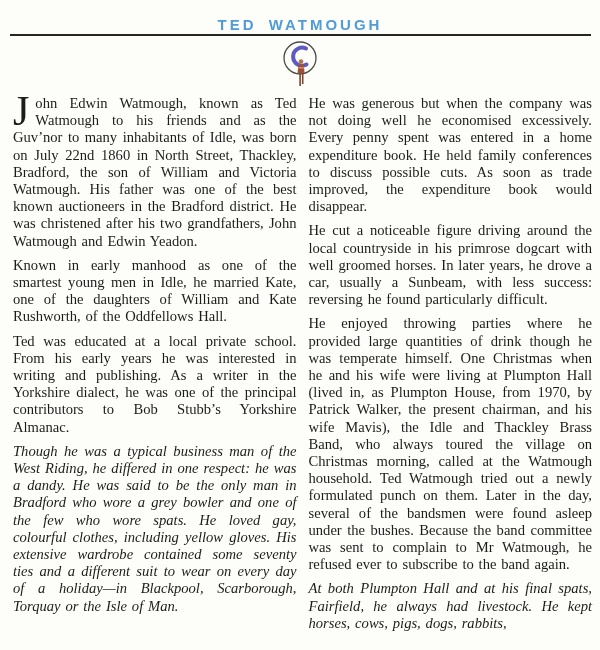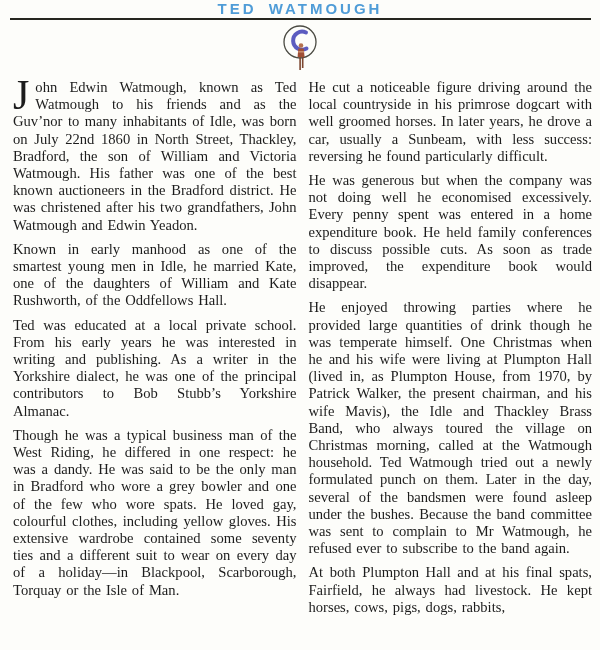--- a/index.html
+++ b/index.html
@@ -4,21 +4,21 @@
 <style>
   html, body { margin: 0; padding: 0; }
   body {
     width: 600px; height: 650px;
     background: #fdfdfa;
     font-family: "Liberation Serif", "DejaVu Serif", serif;
     color: #1c1c1c;
     overflow: hidden;
     position: relative;
   }
-  .page-header { padding-top: 0; }
+  .page-header { padding-top: 16px; }
   .page-title {
     margin: 0;
     text-align: center;
     font-family: "Liberation Sans", sans-serif;
     font-weight: bold;
     font-size: 15px;
     letter-spacing: 3px;
     word-spacing: 5px;
     color: #4f9cd7;
   }
@@ -40,21 +40,21 @@
     padding: 1px 8px 0 13px;
   }
   .col {
     width: 284px;
     text-align: justify;
     font-size: 14.6px;
     line-height: 17.2px;
     word-spacing: 1.2px;
   }
   .col p { margin: 0 0 7px 0; }
-  .col p:last-child { margin-bottom: 0; }
+  .col p:last-child { margin-bottom: 0; font-style: italic; }
   .dropcap {
     float: left;
     font-size: 42px;
     line-height: 31px;
     height: 32px;
     padding: 1px 6px 0 0;
     overflow: visible;
   }
 </style>
 </head>
@@ -82,20 +82,20 @@
   <main class="columns">
 
     <section class="col">
       <p><span class="dropcap">J</span><span>ohn Edwin Watmough, known as Ted Watmough to his friends and as the Guv’nor to many inhabitants of Idle, was born on July 22nd 1860 in North Street, Thackley, Bradford, the son of William and Victoria Watmough. His father was one of the best known auctioneers in the Bradford district. He was christened after his two grandfathers, John Watmough and Edwin Yeadon.</span></p>
       <p>Known in early manhood as one of the smartest young men in Idle, he married Kate, one of the daughters of William and Kate Rushworth, of the Oddfellows Hall.</p>
       <p>Ted was educated at a local private school. From his early years he was interested in writing and publishing. As a writer in the Yorkshire dialect, he was one of the principal contributors to Bob Stubb’s Yorkshire Almanac.</p>
       <p>Though he was a typical business man of the West Riding, he differed in one respect: he was a dandy. He was said to be the only man in Bradford who wore a grey bowler and one of the few who wore spats. He loved gay, colourful clothes, including yellow gloves. His extensive wardrobe contained some seventy ties and a different suit to wear on every day of a holiday—in Blackpool, Scarborough, Torquay or the Isle of Man.</p>
     </section>
 
     <section class="col">
+      <p>He was generous but when the company was not doing well he economised excessively. Every penny spent was entered in a home expenditure book. He held family conferences to discuss possible cuts. As soon as trade improved, the expenditure book would disappear.</p>
       <p>He cut a noticeable figure driving around the local countryside in his primrose dogcart with well groomed horses. In later years, he drove a car, usually a Sunbeam, with less success: reversing he found particularly difficult.</p>
-      <p>He was generous but when the company was not doing well he economised excessively. Every penny spent was entered in a home expenditure book. He held family conferences to discuss possible cuts. As soon as trade improved, the expenditure book would disappear.</p>
       <p>He enjoyed throwing parties where he provided large quantities of drink though he was temperate himself. One Christmas when he and his wife were living at Plumpton Hall (lived in, as Plumpton House, from 1970, by Patrick Walker, the present chairman, and his wife Mavis), the Idle and Thackley Brass Band, who always toured the village on Christmas morning, called at the Watmough household. Ted Watmough tried out a newly formulated punch on them. Later in the day, several of the bandsmen were found asleep under the bushes. Because the band committee was sent to complain to Mr Watmough, he refused ever to subscribe to the band again.</p>
       <p>At both Plumpton Hall and at his final spats, Fairfield, he always had livestock. He kept horses, cows, pigs, dogs, rabbits,</p>
     </section>
 
   </main>
 </div>
 
 </body></html>

